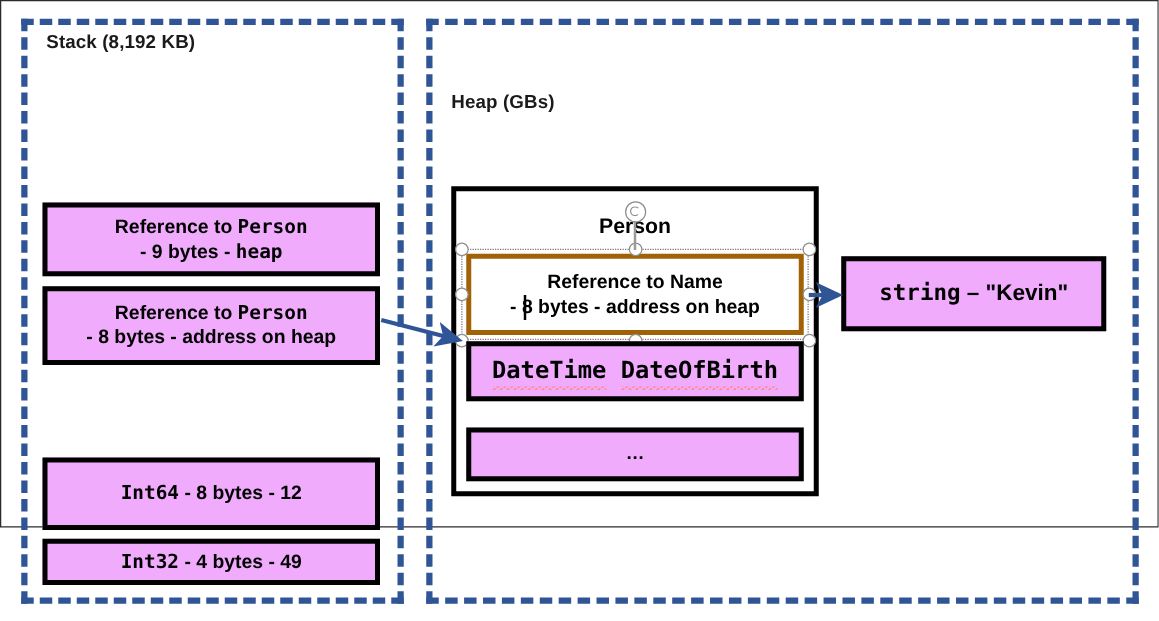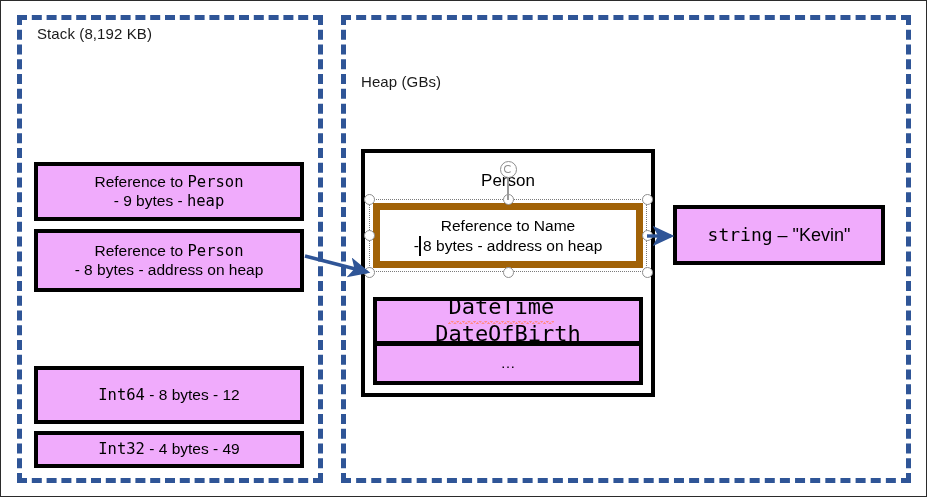--- a/index.html
+++ b/index.html
@@ -4,24 +4,25 @@
 <style>
   html,body{margin:0;padding:0;}
   body{
     width:927px;height:497px;
     background:#ffffff;
     font-family:"Liberation Sans", sans-serif;
     overflow:hidden;
     position:relative;
   }
   #canvas{
-    position:absolute;left:0;top:0;width:927px;height:497px;
+    position:absolute;left:0;top:0;width:927px;height:422px;
     box-sizing:border-box;
     border:1px solid #2b2b2b;
     background:#ffffff;
+    font-weight:bold;
   }
 
   
   .region{
     position:absolute;
     box-sizing:border-box;
     border:5px dashed #2f5597;
     background:transparent;
   }
   .region-label{
@@ -66,21 +67,21 @@
     text-align:center;
     font-size:17px;
     color:#000000;
   }
 
   
   #selected-shape-wrap{position:absolute;}
   #selected-shape-box{
     position:absolute;left:0;top:0;width:100%;height:100%;
     box-sizing:border-box;
-    border:7px solid #a16207;
+    border:4px solid #a16207;
     background:#ffffff;
     display:flex;align-items:center;justify-content:center;text-align:center;
     font-size:15.5px;color:#000;line-height:1.25;
   }
   #selection-outline{
     position:absolute;
     left:-4px;top:-4px;right:-4px;bottom:-4px;
     box-sizing:border-box;
     border:1px dotted #7a7a7a;
     pointer-events:none;
@@ -200,21 +201,21 @@
     <div class="handle" style="left:-4px;top:32px;"></div>
     <div class="handle" style="left:274px;top:32px;"></div>
     <div class="handle" style="left:-4px;top:69px;"></div>
     <div class="handle" style="left:135px;top:69px;"></div>
     <div class="handle" style="left:274px;top:69px;"></div>
 
     <div id="rotate-stem" style="left:134.3px;top:-26px;height:23px;"></div>
     <div id="rotate-handle" style="left:135px;top:-42px;"></div>
   </div>
 
-  <div class="box" style="left:372px;top:296px;width:270px;height:48px;font-size:22px;">
+  <div class="box" style="left:372px;top:272px;width:270px;height:48px;font-size:19px;">
     <div class="txt">
       <span class="mono squiggle">DateTime</span><span class="mono">&nbsp;</span><span class="mono squiggle">DateOfBirth</span>
     </div>
   </div>
 
   <div class="box" style="left:372px;top:341px;width:270px;height:43px;font-size:15px;">
     <div class="txt">…</div>
   </div>
 
   <div class="box" style="left:672px;top:204px;width:212px;height:60px;font-size:18px;">

